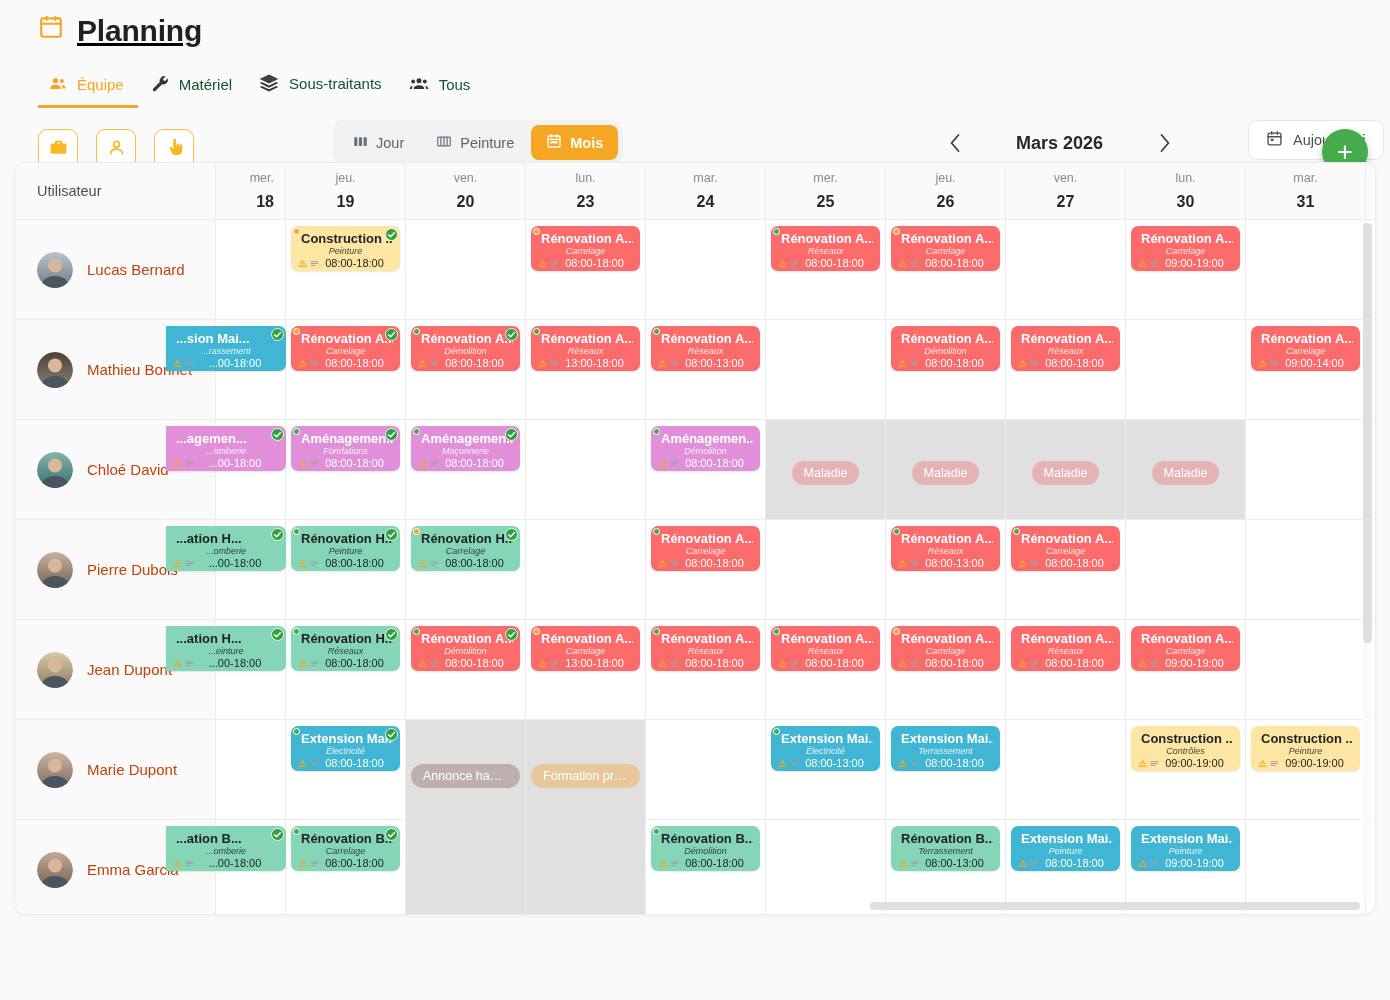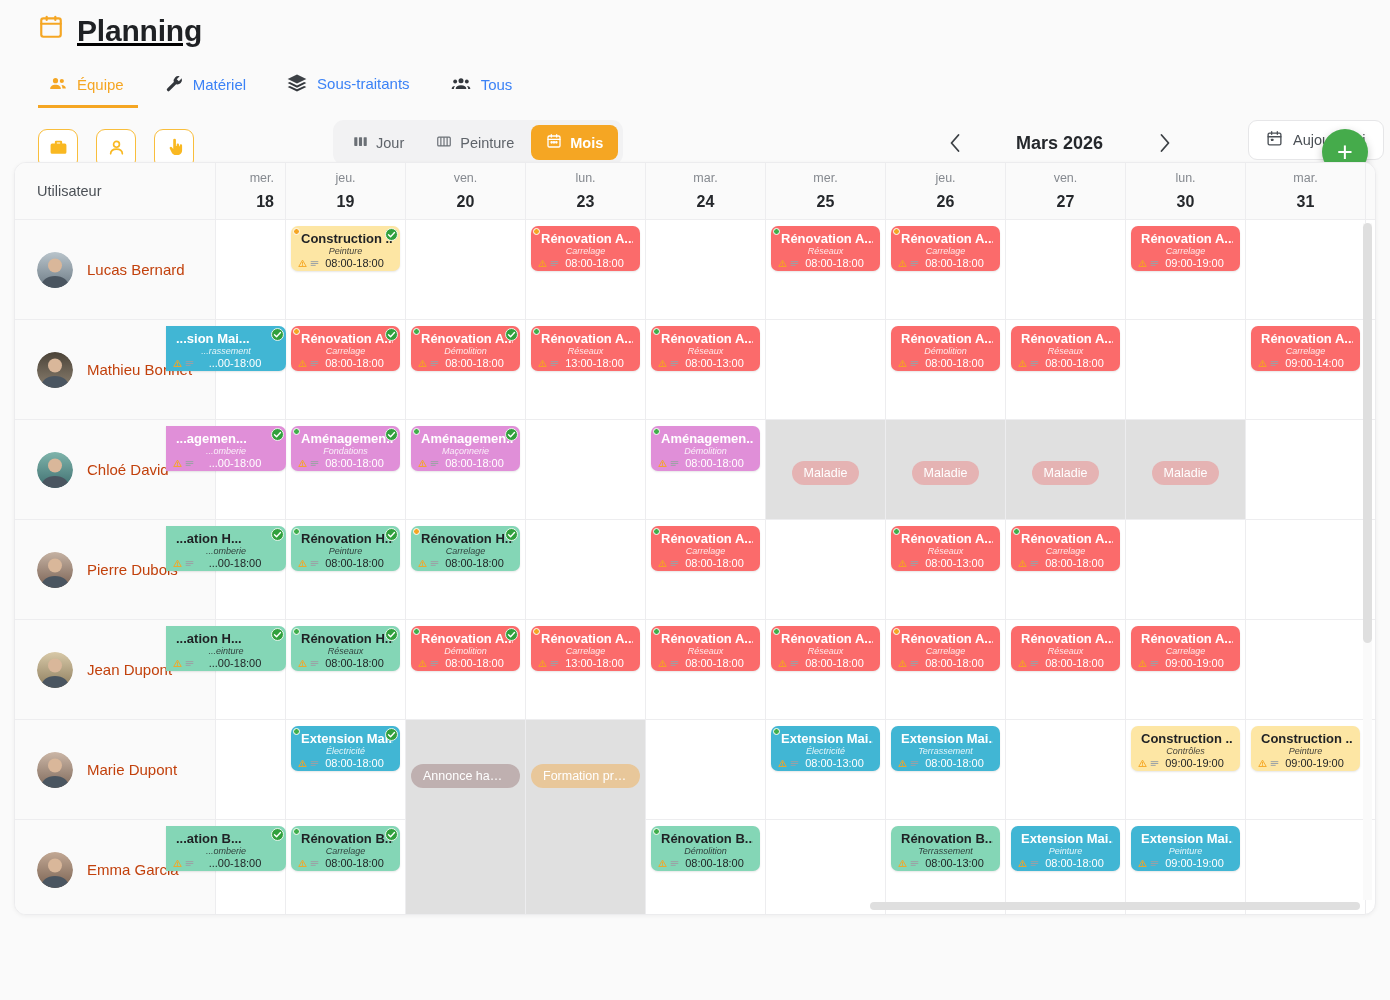--- a/index.html
+++ b/index.html
@@ -9,25 +9,25 @@
     font-family: "Liberation Sans", sans-serif;
     overflow: hidden;
   }
 
   
   .page-header { padding: 14px 0 0 38px; position: relative; }
   .title-row { display: flex; gap: 13px; text-decoration: underline; }
   .cal-title-icon { width: 26px; height: 26px; display:block; }
   .page-title { font-size: 30px; font-weight: bold; color: #1f2124; letter-spacing: -0.2px; }
 
-  .tabs { display: flex; align-items: flex-end; gap: 16px; margin-top: 16px; text-align: center; }
+  .tabs { display: flex; align-items: flex-end; gap: 2px; margin-top: 16px; text-align: center; }
   .tab {
     display: flex; align-items: center; gap: 9px;
     padding: 8px 14px 11px 10px; cursor: pointer;
-    font-size: 15px; color: #3b82f6; border-bottom: 3px solid transparent;
+    font-size: 15px; color: #14532d; border-bottom: 3px solid transparent;
   }
   .tab.active { color: #f5a623; border-bottom-color: #f5a623; font-weight: 400; }
   .tab svg { display: block; }
 
   .controls-row {
     display: flex; align-items: center; margin-top: 10px; position: relative; height: 62px;
   }
   .icon-btns { display: flex; gap: 18px; }
   .icon-btn {
     width: 40px; height: 40px; border: 1.5px solid #f9be3c; border-radius: 9px;

